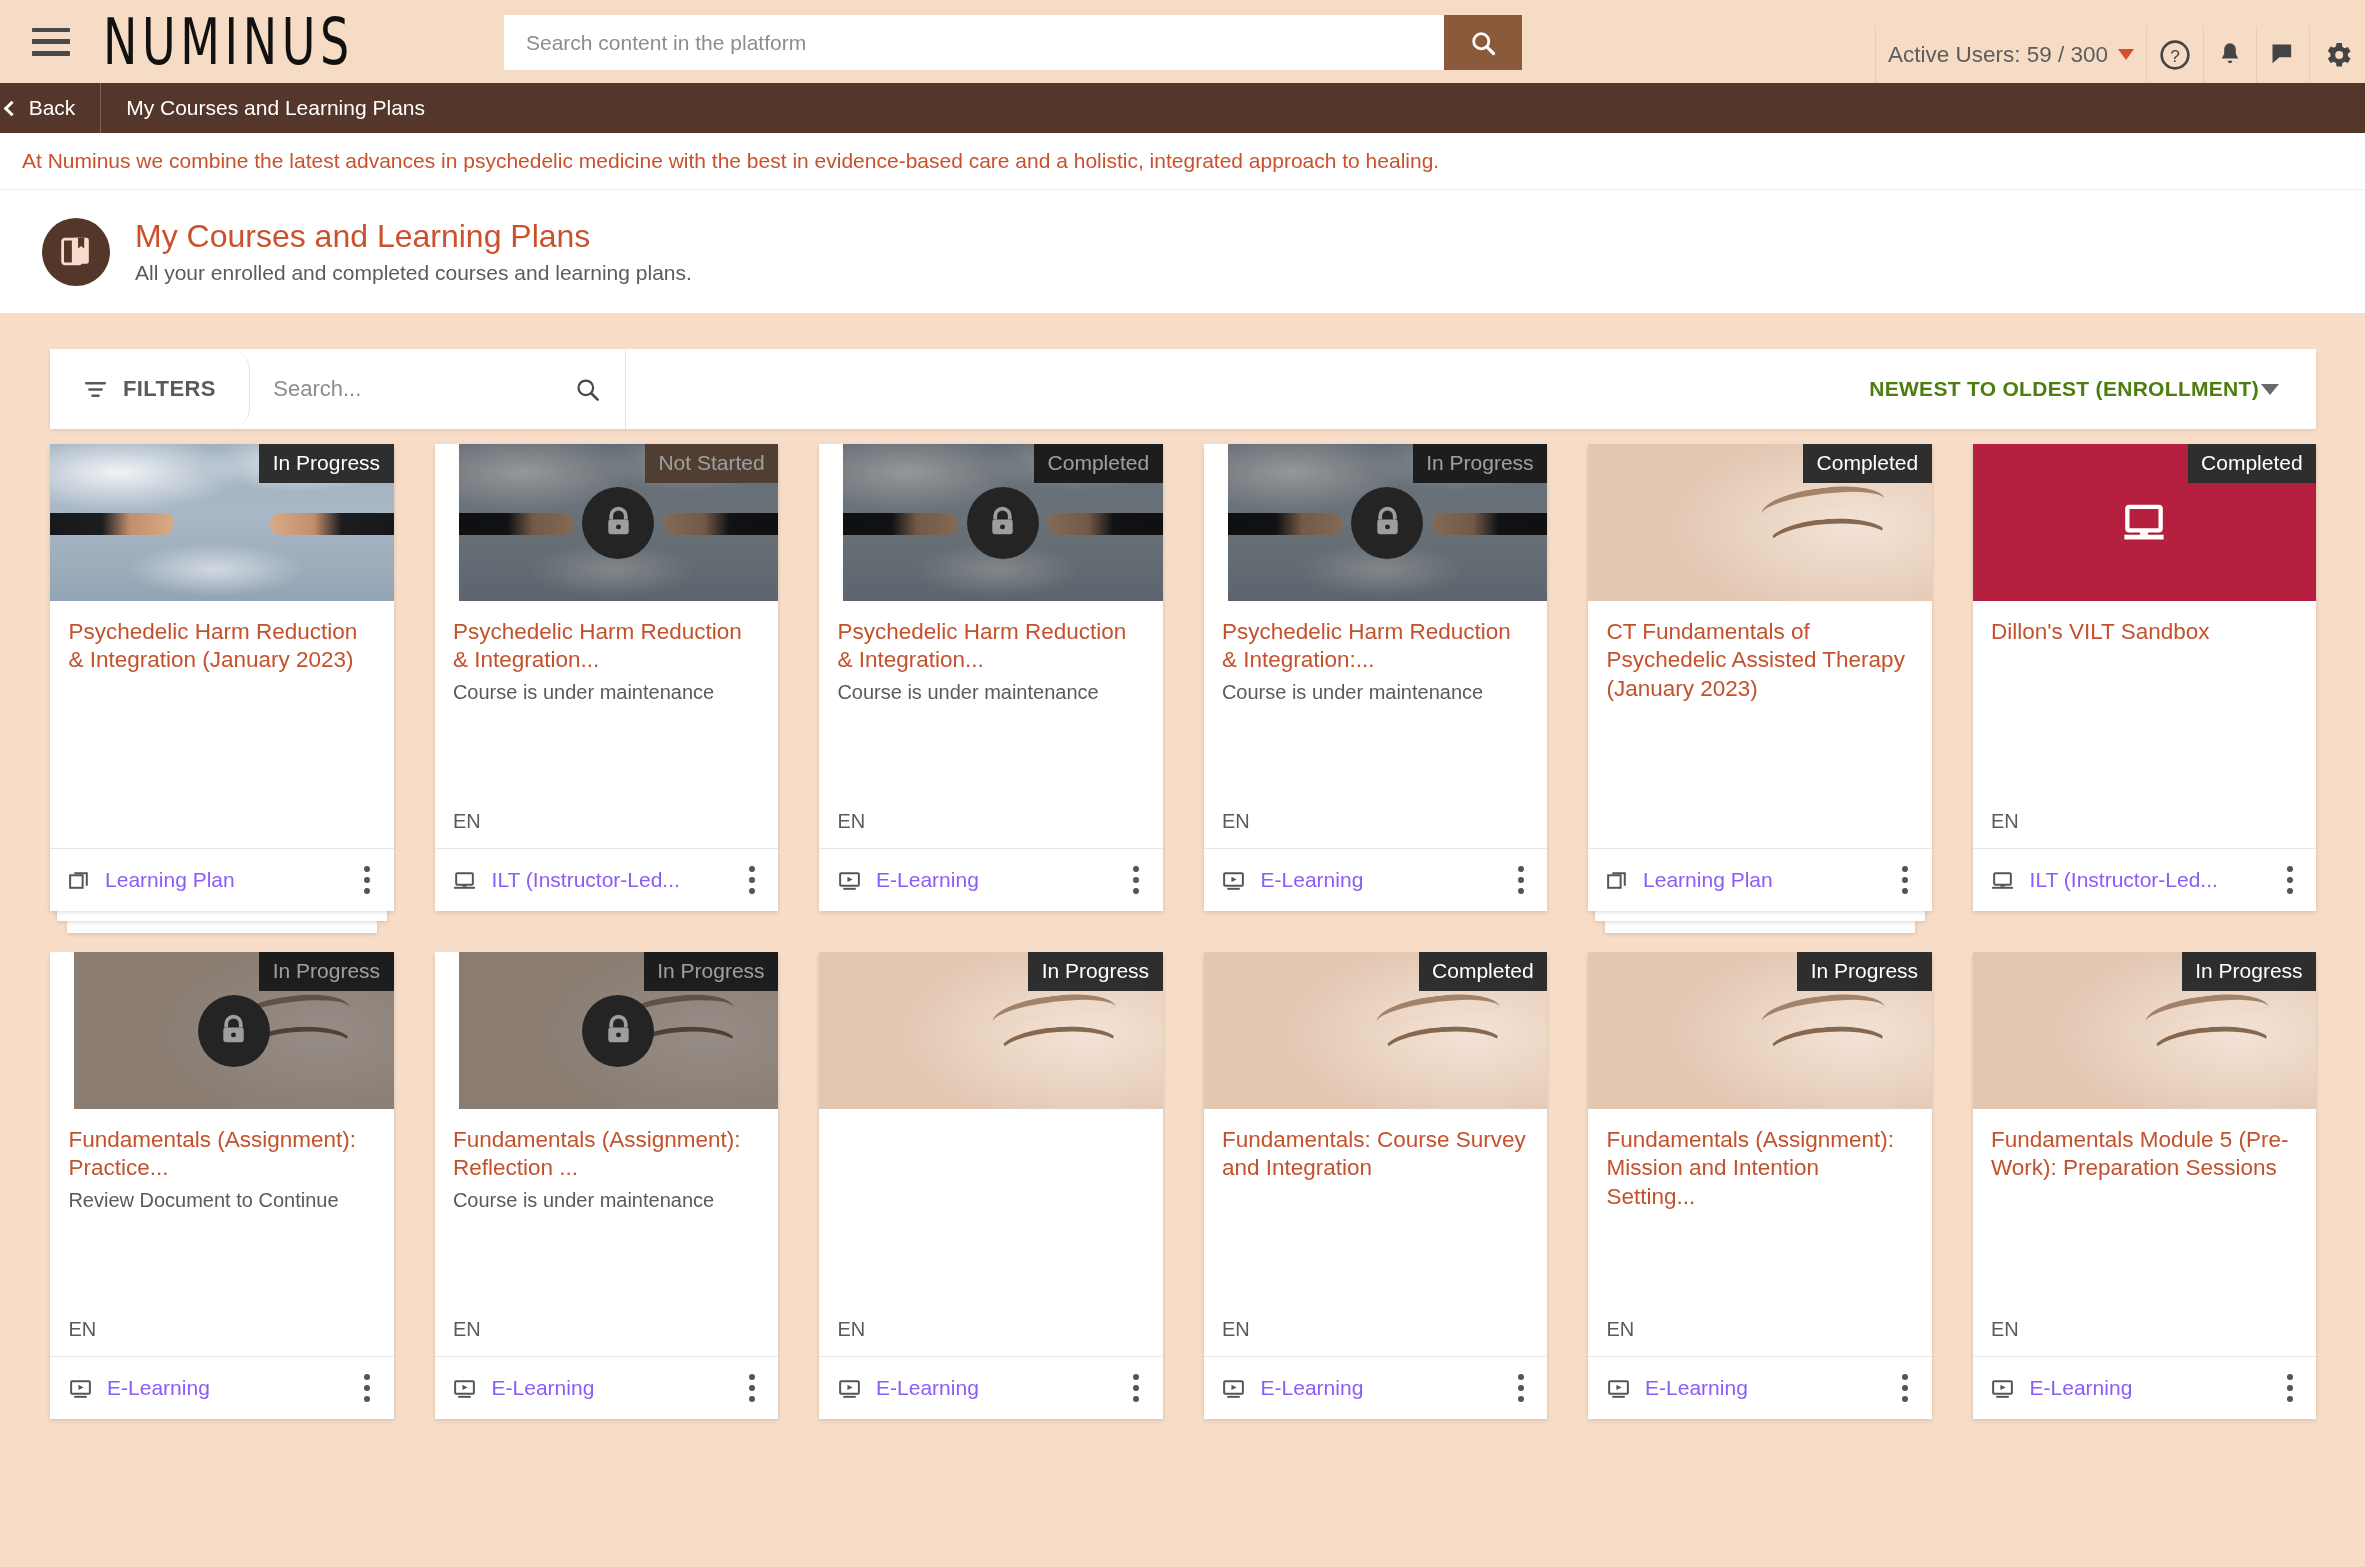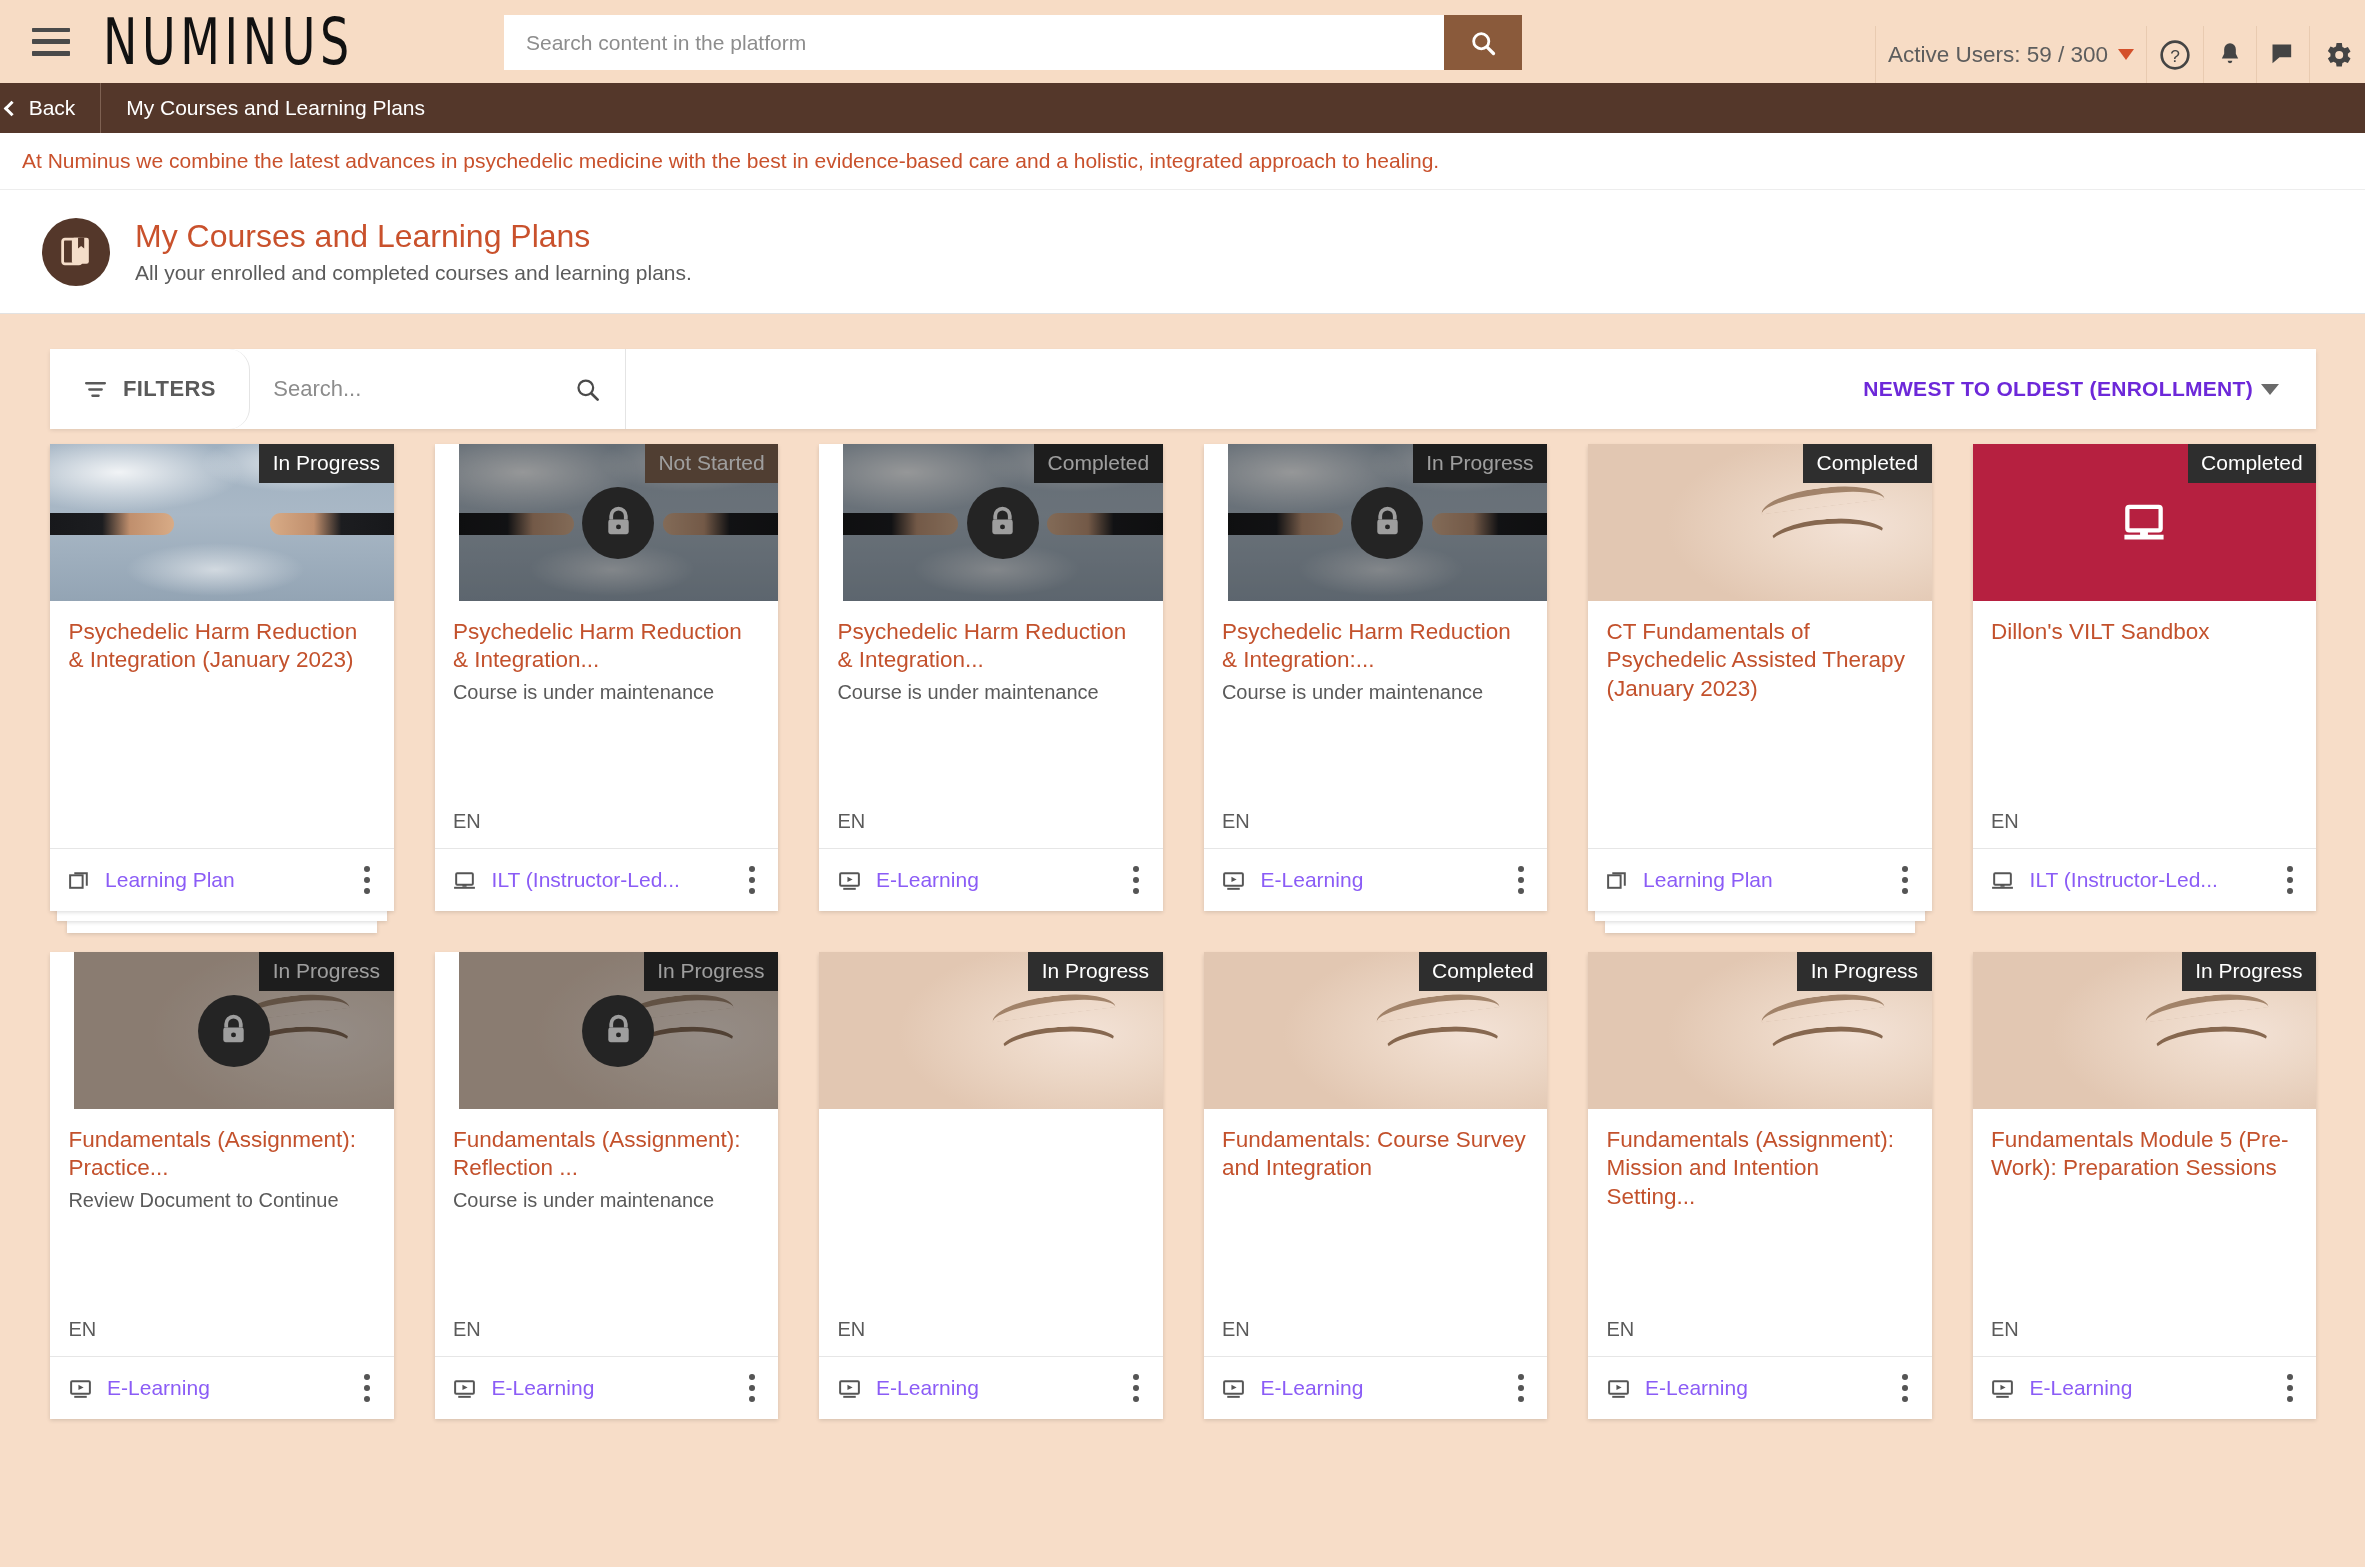--- a/index.html
+++ b/index.html
@@ -159,23 +159,23 @@
     padding: 0 23.4px;
   }
   .tb-search input {
     flex: 1; border: none; outline: none;
     font-size: 22px; color: #5a5a5a;
     font-family: "Liberation Sans", sans-serif;
   }
   .tb-search input::placeholder { color: #8c8c8c; }
   .tb-spacer { flex: 1; }
   .tb-sort {
-    display:flex; align-items:center; gap: 8px;
+    display:flex; align-items:center; gap: 2px;
     padding-right: 37px;
-    font-size: 21px; font-weight: bold; color: #6d28d9;
+    font-size: 21px; font-weight: bold; color: #4d7c0f;
     cursor: pointer; letter-spacing: 0.3px; text-align: right;
   }
   .caret-dark {
     width: 0; height: 0;
     border-left: 9.2px solid transparent;
     border-right: 9.2px solid transparent;
     border-top: 11.7px solid #6a6a6a;
   }
   .itemcount { margin-top: 20px; font-size: 21px; color: #c9512c; }
 

